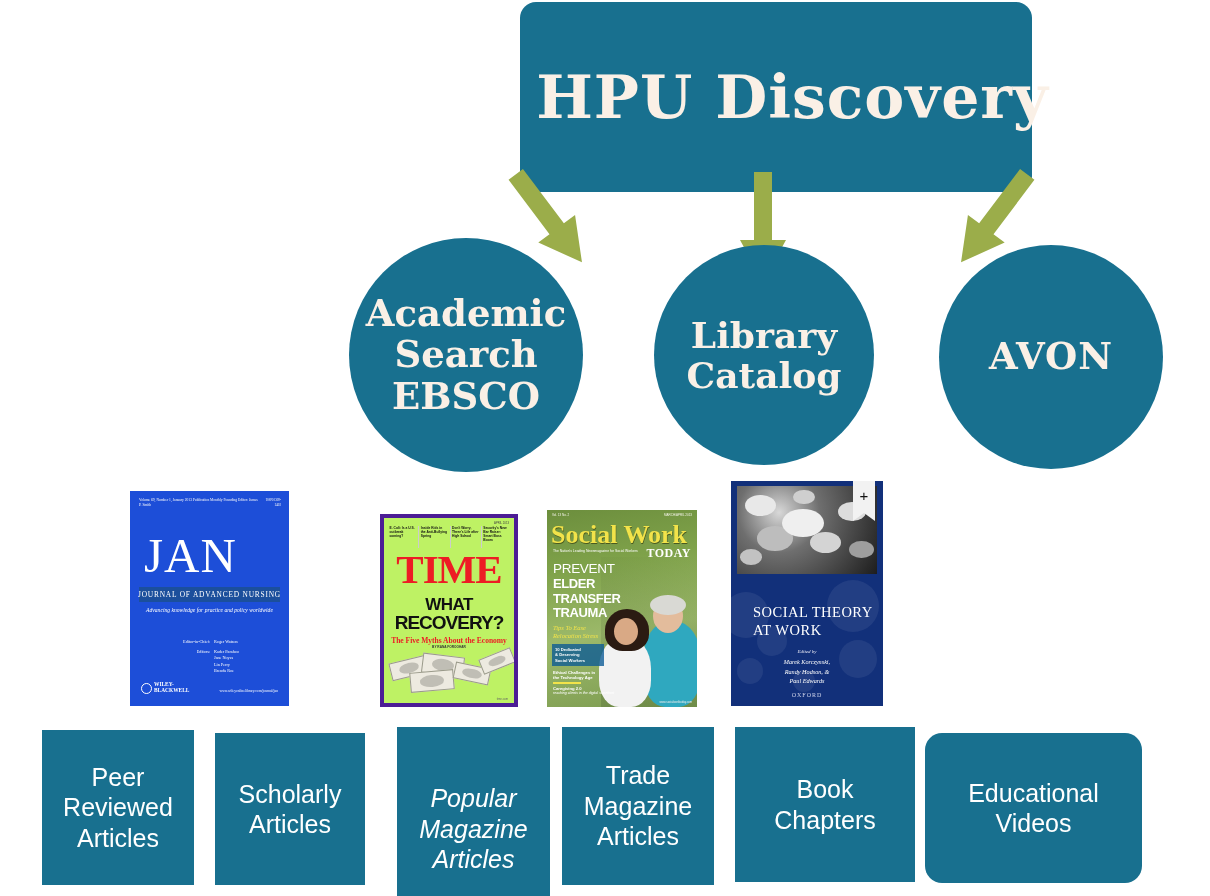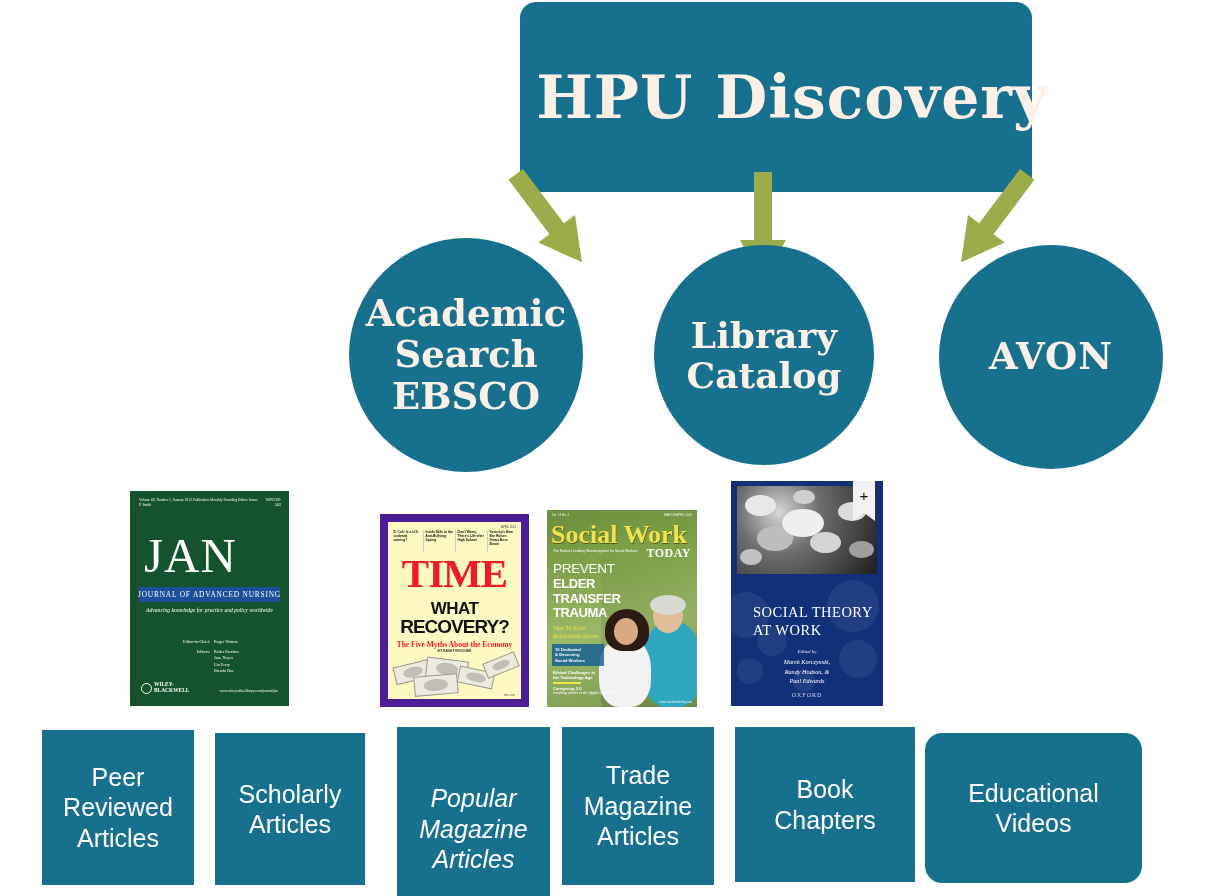--- a/index.html
+++ b/index.html
@@ -83,21 +83,21 @@
   
   .cover {
     position: absolute;
     overflow: hidden;
     background: #ffffff;
   }
 
   
   .cover-jan {
     left: 130px; top: 491px; width: 159px; height: 215px;
-    background: #14532d;
+    background: #1d4ed8;
     font-family: "Liberation Serif", serif;
   }
   .jan-topline {
     position: absolute; left: 9px; top: 7px; right: 8px;
     font-size: 3.6px; color: #fdfdfd; line-height: 1.5;
     display: flex; justify-content: space-between;
   }
   .jan-topline .jt-left { text-align: left; }
   .jan-topline .jt-right { text-align: right; font-size: 3.2px; }
   .jan-word {
@@ -131,22 +131,22 @@
     width: 9px; height: 9px; border-radius: 50%;
     border: 1px solid #fff;
   }
   .jan-url {
     position: absolute; right: 11px; bottom: 13px;
     font-size: 3.6px; color: #ffffff;
   }
 
   
   .cover-time {
-    left: 380px; top: 514px; width: 149px; height: 193px;
-    border: 8px solid #4c1d95; background: #fef9c3; box-sizing: border-box;
+    left: 380px; top: 514px; width: 138px; height: 193px;
+    border: 4px solid #4c1d95; background: #bef264; box-sizing: border-box;
     font-family: "Liberation Sans", sans-serif;
   }
   .time-date {
     position: absolute; right: 5px; top: 3px; font-size: 2.8px; color: #444;
   }
   .time-teasers {
     position: absolute; left: 4px; right: 4px; top: 8px; height: 22px;
     display: flex; gap: 2px;
   }
   .time-teaser {

